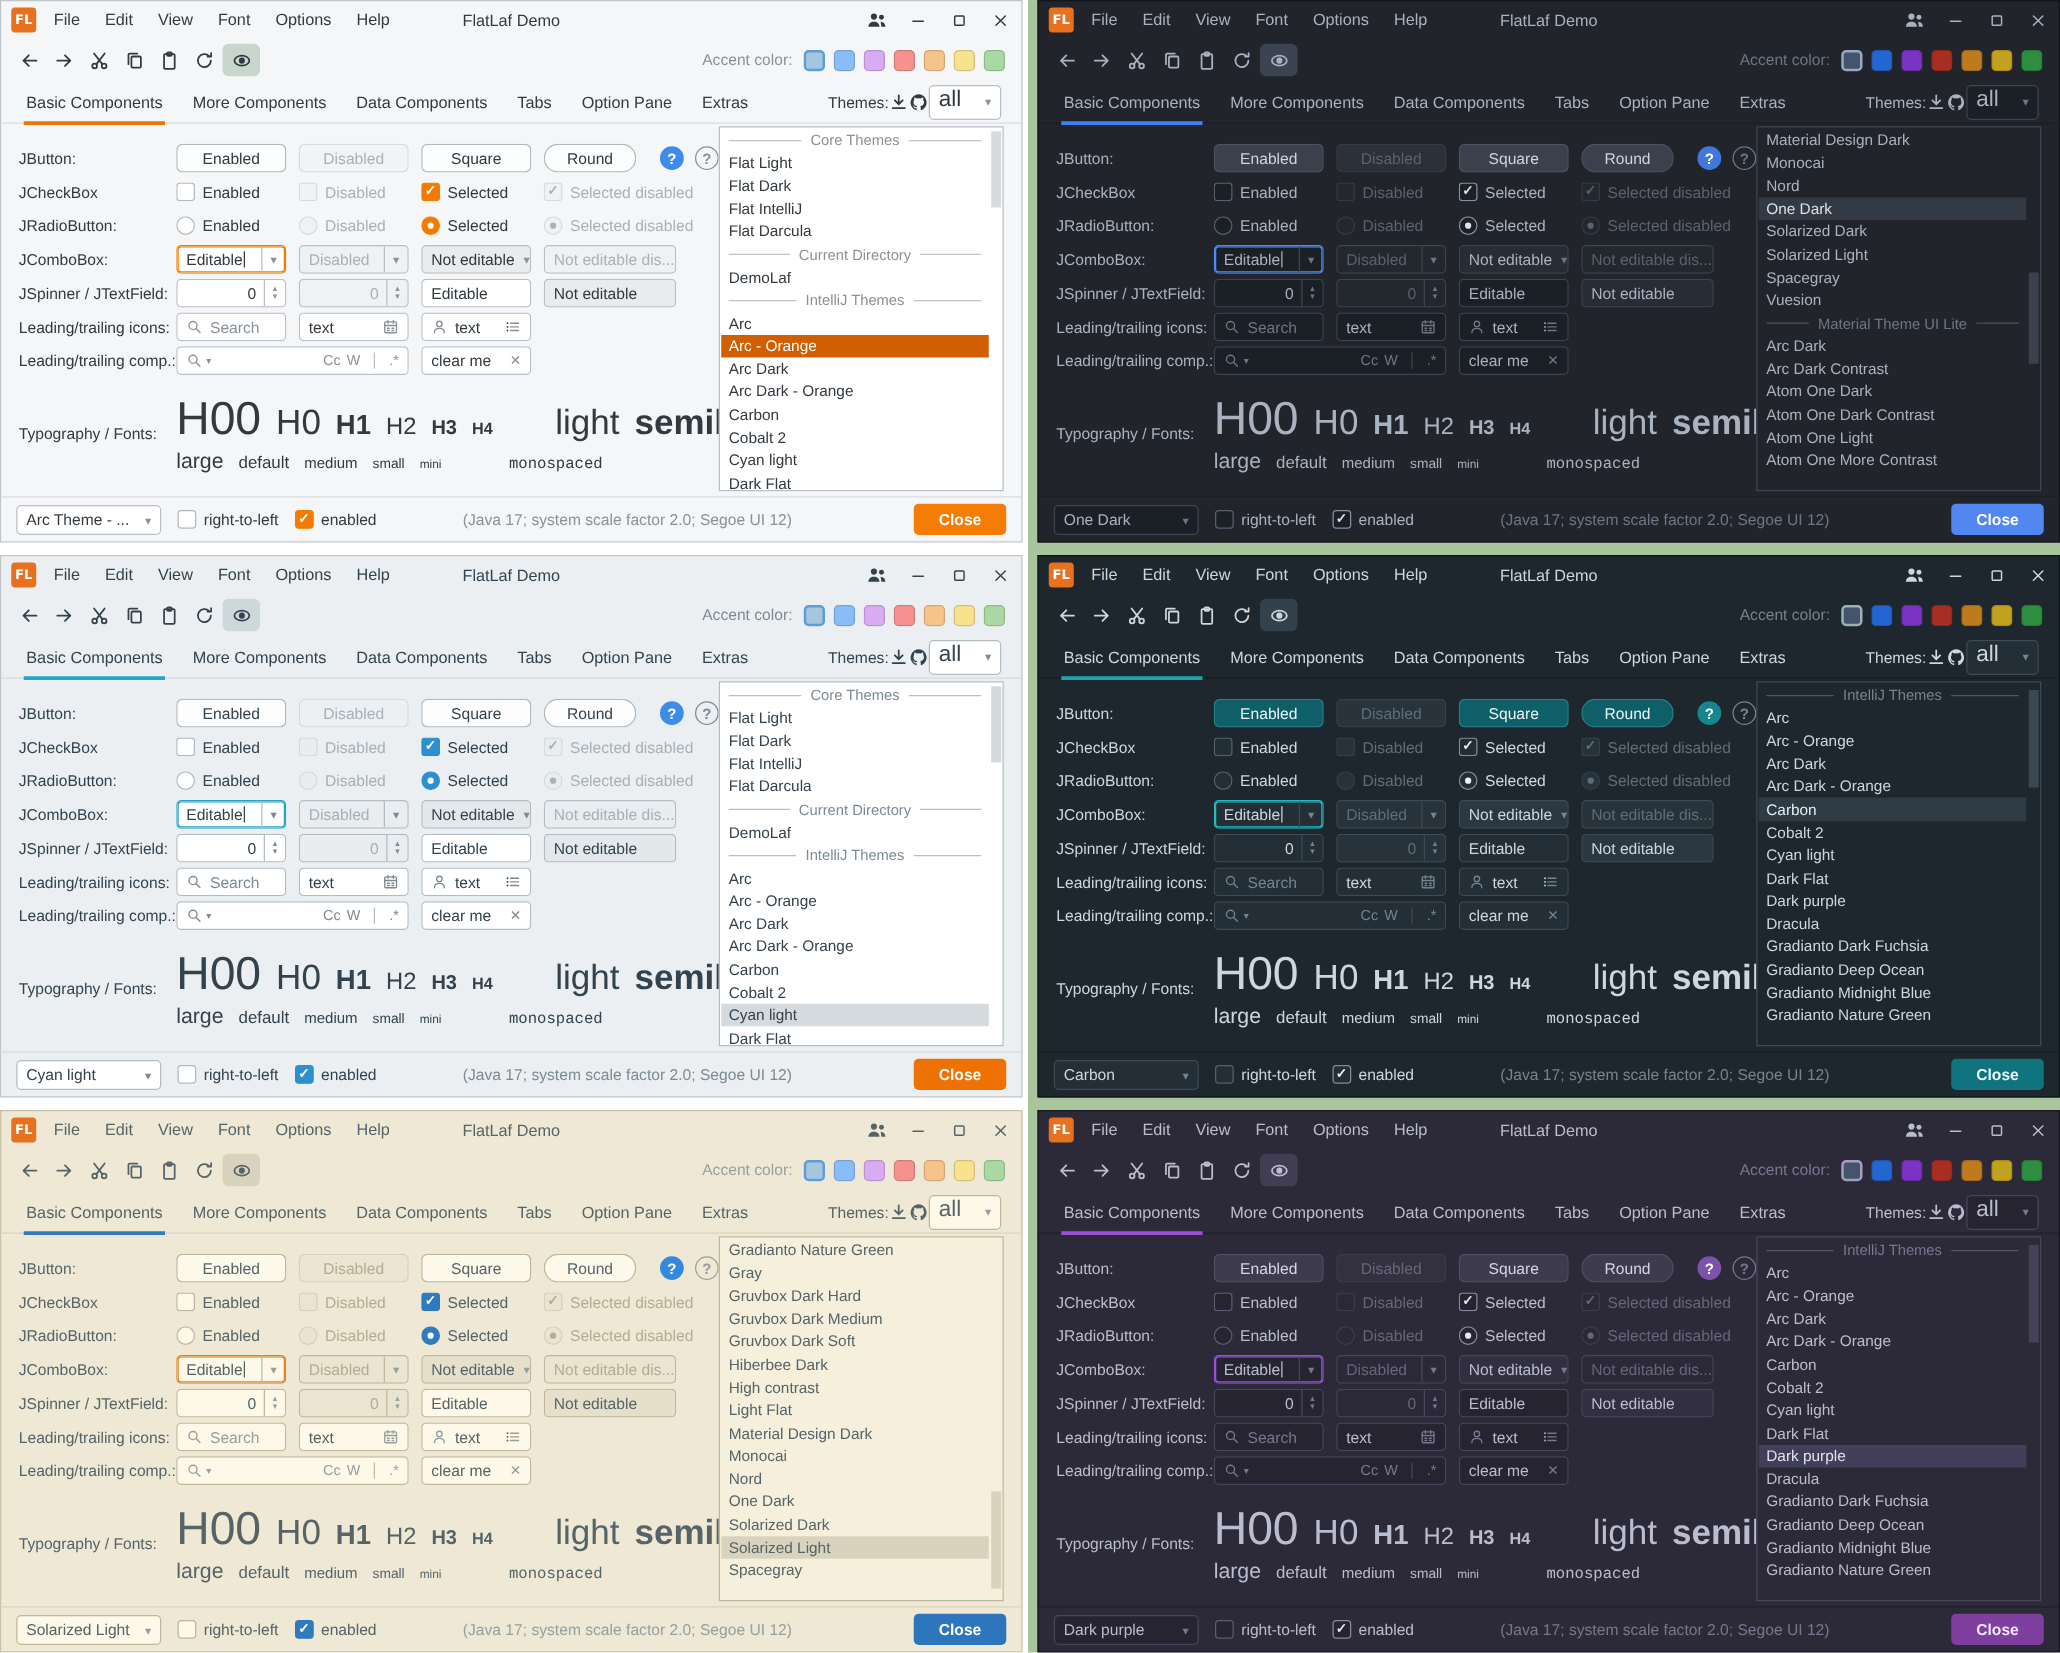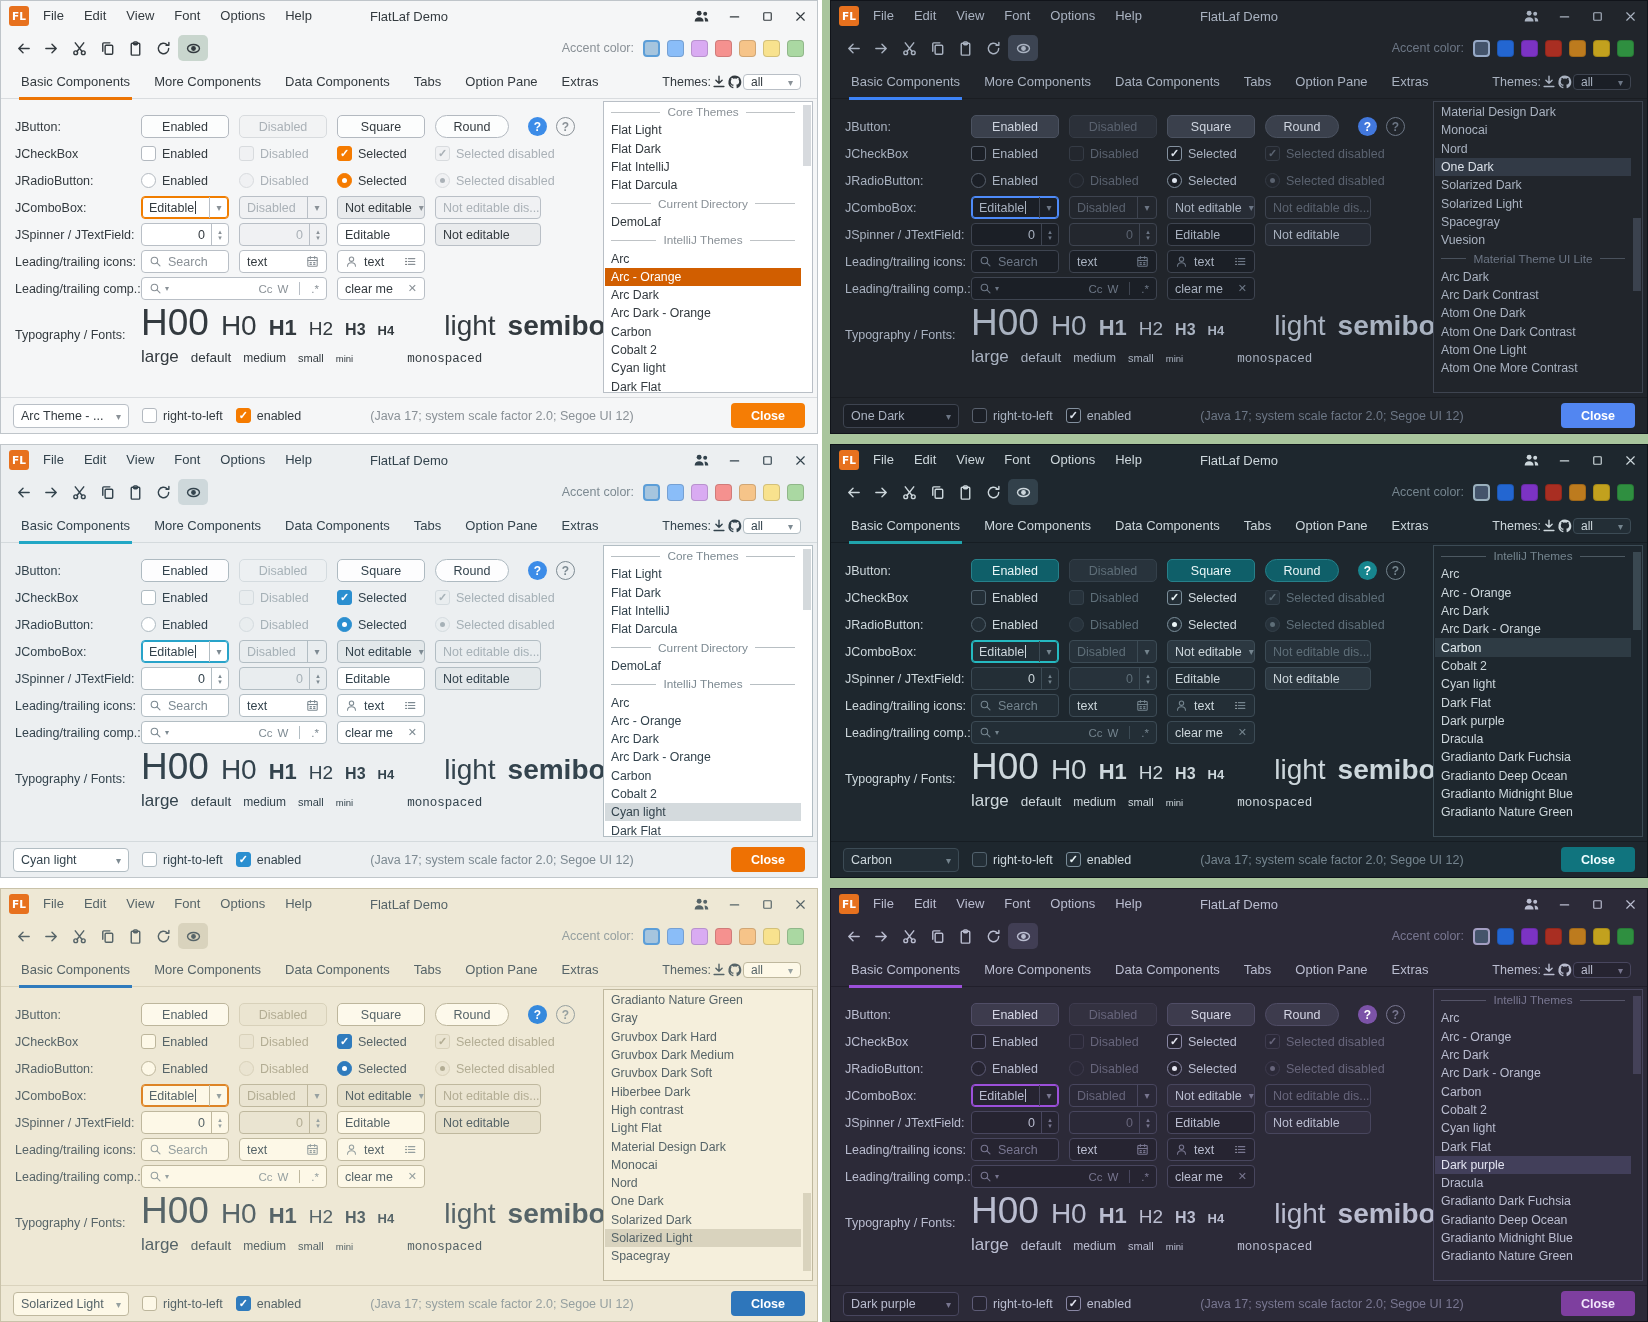--- a/index.html
+++ b/index.html
@@ -73,22 +73,22 @@
 
   
   .tabrow{height:34px;display:flex;align-items:center;padding:0 8px;border-bottom:1px solid var(--sep)}
   .tab{padding:0 12px;height:34px;line-height:33px;position:relative;white-space:nowrap}
   .tab[data-kind="active"]::after{content:"";position:absolute;left:10px;right:10px;bottom:-1px;height:3px;background:var(--tab-accent)}
   .themes-cluster{margin-left:auto;display:flex;align-items:center;padding-right:8px}
   .themes-label{font-size:12.5px}
   .icon-btn{display:grid;place-items:center;color:var(--fg)}
   .icon-btn svg{width:16px;height:16px;stroke:currentColor;fill:none;stroke-width:1.6;stroke-linecap:round}
   .icon-btn.gh svg{fill:currentColor;stroke:none}
-  .mini-select{height:16px;width:58px;border:1px solid var(--border);border-radius:4px;background:var(--field-bg);
-               display:flex;align-items:flex-end;justify-content:space-between;padding:0 7px;font-size:12px}
+  .mini-select{height:28px;width:58px;border:1px solid var(--border);border-radius:4px;background:var(--field-bg);
+               display:flex;align-items:flex-start;justify-content:space-between;padding:0 7px;font-size:18px}
   .carett::after{content:"▾";font-size:10px;color:var(--muted)}
 
   
   .content{position:absolute;top:98px;bottom:36px;left:0;right:0}
   .compgrid{position:absolute;left:14px;top:14px;right:214px}
   .crow{display:flex;align-items:center;height:27px;font-size:12.5px}
   .rlabel{width:126px;flex:none}
   .cell{width:88px;flex:none;margin-right:10px;display:flex;align-items:center;overflow:hidden}
   .cell.wide{width:106px}
   .cell.narrow{width:74px}
@@ -138,42 +138,42 @@
   .tf svg{width:13px;height:13px;stroke:var(--muted);fill:none;stroke-width:1.5;stroke-linecap:round;flex:none}
   .tf .ph{color:var(--muted)}
   .tf .trail{margin-left:auto;display:grid;place-items:center}
   .cell.comp{width:186px}
   .hint{color:var(--muted);font-size:11.5px;margin-left:5px}
   .hint-div{width:1px;height:13px;background:var(--border);margin-left:5px}
   .minicaret{color:var(--muted);font-size:8px;margin-left:-3px}
   .xicon{margin-left:auto;color:var(--muted);font-size:11px}
   .xicon::after{content:"✕"}
 
-  .typ-row{display:flex;}
+  .typ-row{display:flex;margin-top:12px}
   .typ-label{width:126px;flex:none;align-self:center;font-size:12.5px}
   .t1{display:flex;align-items:baseline;gap:12px}
   .t1 [data-kind="h00"]{font-size:37px;font-weight:400}
   .t1 [data-kind="h0"]{font-size:28px;font-weight:400}
   .t1 [data-kind="h1"]{font-size:22px;font-weight:700}
   .t1 [data-kind="h2"]{font-size:19px;font-weight:400}
   .t1 [data-kind="h3"]{font-size:16px;font-weight:700}
   .t1 [data-kind="h4"]{font-size:13px;font-weight:700}
   .weights{display:flex;align-items:baseline;gap:12px;margin-left:38px}
   .weights [data-kind="wlight"]{font-size:28px;font-weight:300}
   .weights [data-kind="wsemi"]{font-size:28px;font-weight:600}
   .t2{display:flex;align-items:baseline;gap:12px;margin-top:3px}
   .t2 [data-kind="slarge"]{font-size:17px}
   .t2 [data-kind="sdefault"]{font-size:13.5px}
   .t2 [data-kind="smedium"]{font-size:12px}
   .t2 [data-kind="ssmall"]{font-size:11px}
   .t2 [data-kind="smini"]{font-size:9.5px}
   .monospaced{margin-left:42px;font-family:"Liberation Mono",monospace;font-size:12.5px}
 
   
-  .themes-panel{position:absolute;top:2px;right:4px;bottom:4px;width:210px;background:var(--list-bg);
+  .themes-panel{position:absolute;top:2px;right:14px;bottom:4px;width:228px;background:var(--list-bg);
                 border:1px solid var(--border);overflow:hidden}
   .trows{position:absolute;inset:1px 11px 1px 1px}
   .trow{height:18.3px;display:flex;align-items:center;padding:0 6px;font-size:12.3px;white-space:nowrap;overflow:hidden}
   .trow[data-kind="sel"]{background:var(--list-sel-bg);color:var(--list-sel-fg)}
   .trow[data-kind="sep"]{color:var(--muted);font-size:11.8px;gap:7px}
   .trow[data-kind="sep"]::before,.trow[data-kind="sep"]::after{content:"";flex:1;border-top:1px solid currentColor;opacity:.55}
   .thumb{position:absolute;right:1px;width:8px;background:var(--thumbc)}
 
   
   .bottombar{position:absolute;left:0;right:0;bottom:0;height:36px;border-top:1px solid var(--sep);

